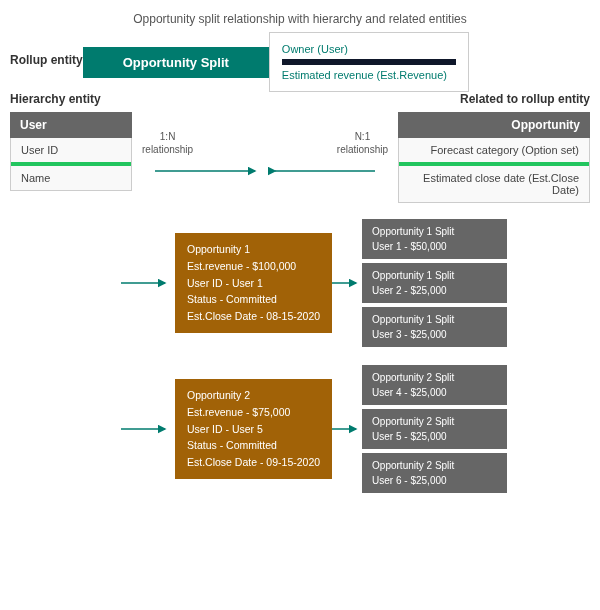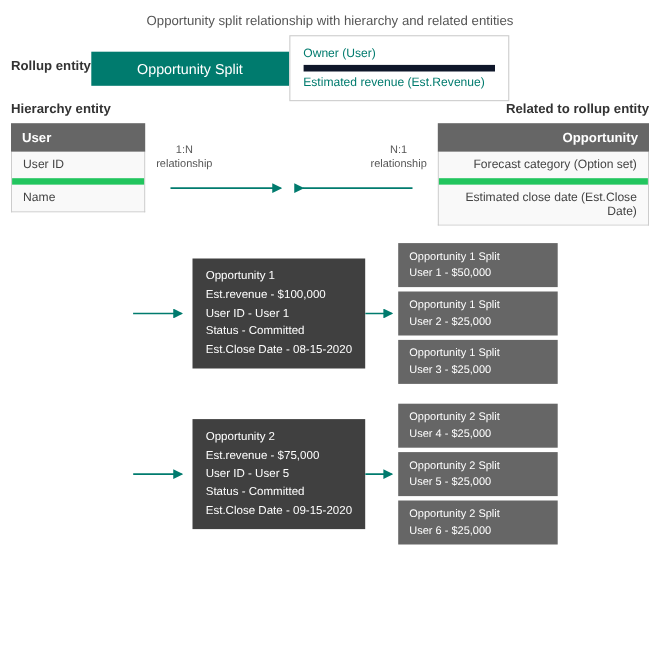--- a/index.html
+++ b/index.html
@@ -22,21 +22,21 @@
     .rollup-label {
       font-weight: bold;
       font-size: 12px;
       margin-bottom: 4px;
       text-align: center;
     }
 
     .rollup-box {
       background: #007b6e;
       color: #fff;
-      font-weight: normal;
+      font-weight: bold;
       font-size: 13px;
       padding: 8px 40px;
       min-width: 180px;
       text-align: center;
     }
 
     .rollup-fields-box {
       border: 1px solid #ccc;
       background: #fff;
       min-width: 200px;
@@ -61,38 +61,38 @@
       font-weight: bold;
     }
 
     .entity-body {
       border: 1px solid #ccc;
       border-top: none;
     }
 
     .entity-field {
       padding: 6px 10px;
-      border-bottom: 6px solid #22c55e;
+      border-bottom: 4px solid #22c55e;
       font-size: 11px;
       color: #444;
       background: #f9f9f9;
     }
 
     .entity-field:last-child {
       border-bottom: none;
     }
 
     .entity-section-label {
       font-weight: bold;
       font-size: 12px;
       margin-bottom: 6px;
     }
 
     .opp-box {
-      background: #404040;
+      background: #a16207;
       color: #fff;
       padding: 8px 12px;
       font-size: 10.5px;
       line-height: 1.6;
       min-width: 155px;
     }
 
     .split-box {
       background: #666;
       color: #fff;

